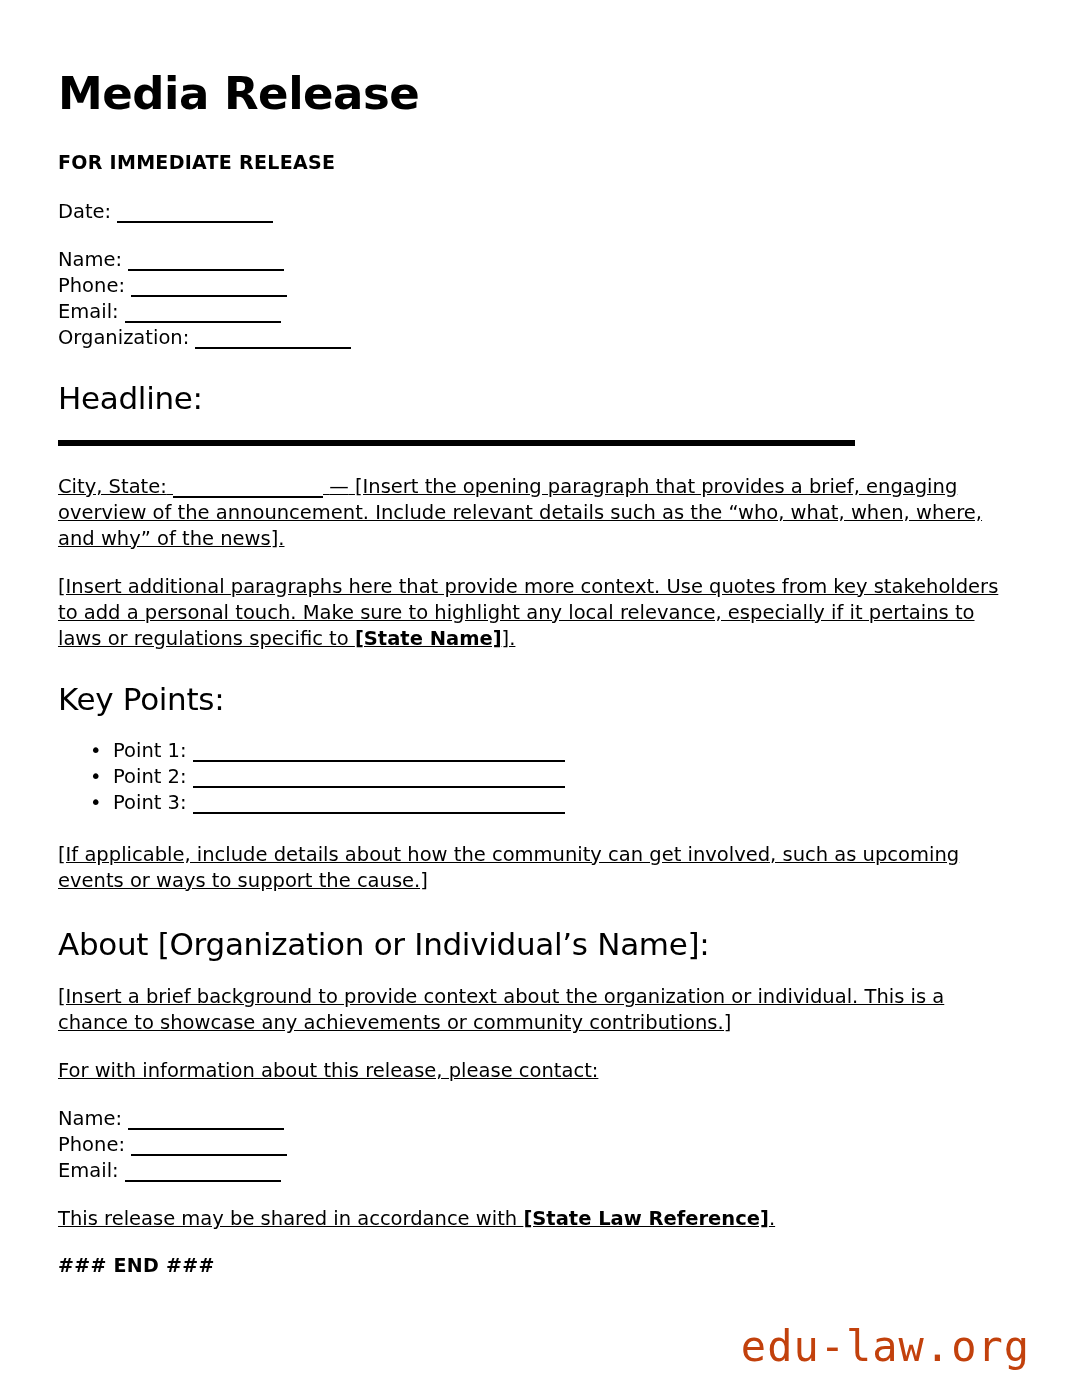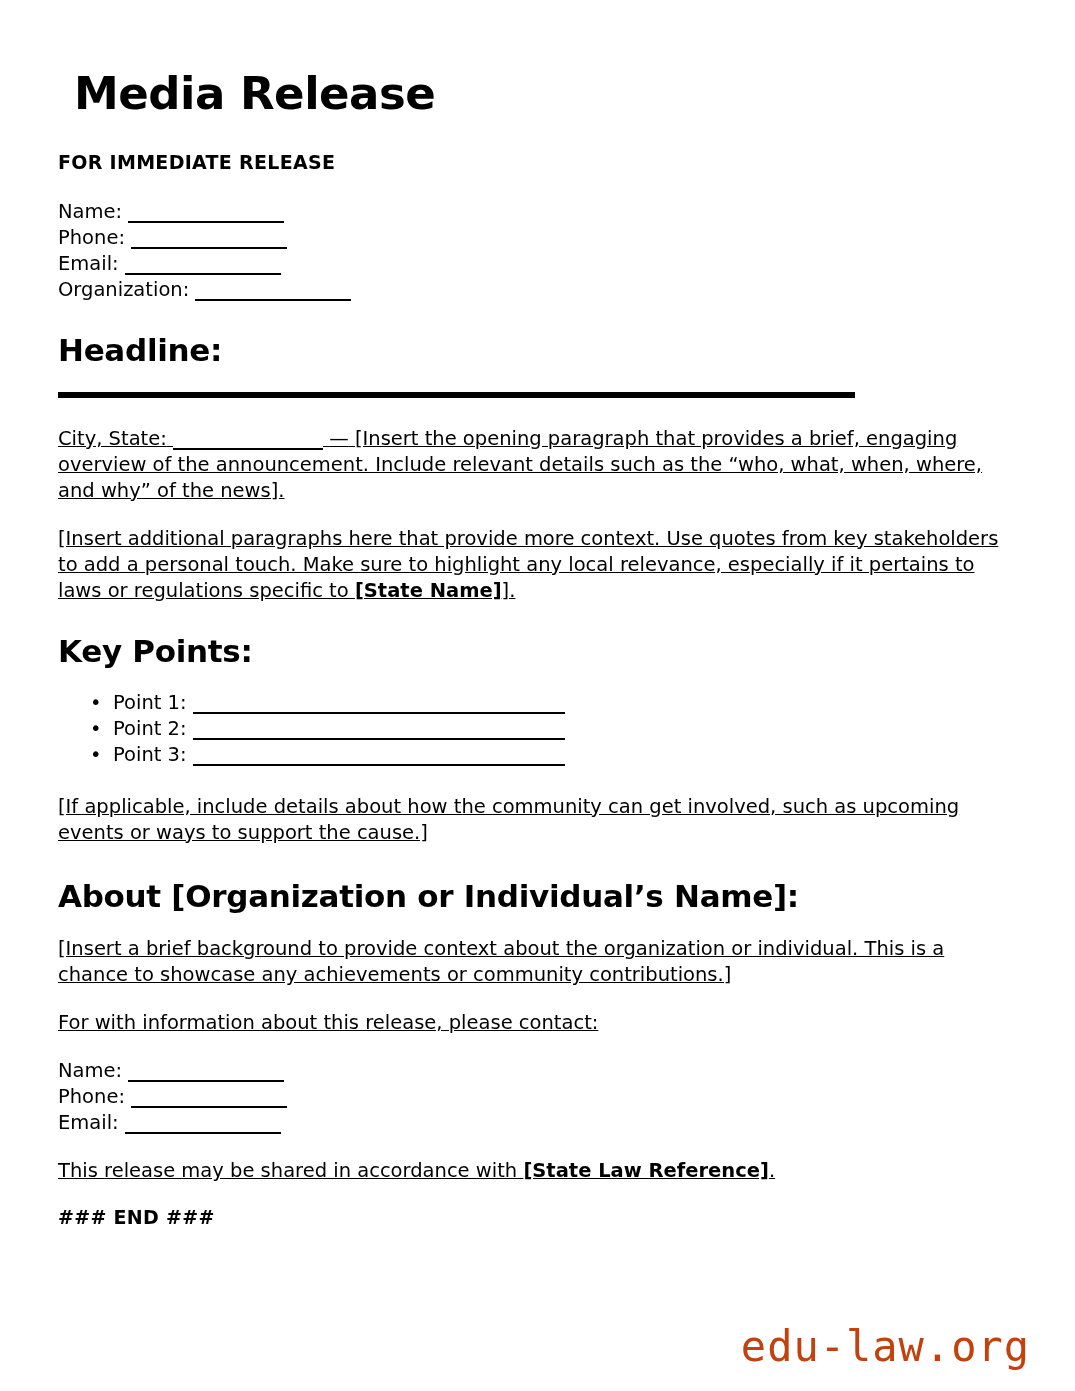--- a/index.html
+++ b/index.html
@@ -23,31 +23,31 @@
     box-sizing: border-box;
     padding: 70px 58px 0 58px;
   }
 
   
   .doc-title {
     font-size: 45px;
     font-weight: bold;
     letter-spacing: -0.5px;
     line-height: 1.05;
-    margin: 0 0 34px 16px;
+    margin: 0 0 34px 0;
   }
   .immediate {
     font-size: 19px;
     font-weight: bold;
     letter-spacing: 0.3px;
     margin: 0 0 26px 0;
   }
   .h2 {
     font-size: 31px;
-    font-weight: bold;
+    font-weight: normal;
     letter-spacing: -0.3px;
     margin: 30px 0 20px 0;
     line-height: 1.15;
   }
   .h2.about {
     margin: 33px 0 22px 0;
   }
 
   
   .line {
@@ -129,20 +129,23 @@
 </style>
 </head>
 <body>
 
 <div class="page">
 
   <h1 class="doc-title">Media Release</h1>
 
   <div class="immediate">FOR IMMEDIATE RELEASE</div>
 
+  <div class="blk">
+    <div class="line"><span>Date:</span> <span class="rule w156"></span></div>
+  </div>
 
   <div class="field-block blk">
     <div class="line"><span>Name:</span> <span class="rule w156"></span></div>
     <div class="line"><span>Phone:</span> <span class="rule w156"></span></div>
     <div class="line"><span>Email:</span> <span class="rule w156"></span></div>
     <div class="line"><span>Organization:</span> <span class="rule w156"></span></div>
   </div>
 
   <h2 class="h2">Headline:</h2>
 

